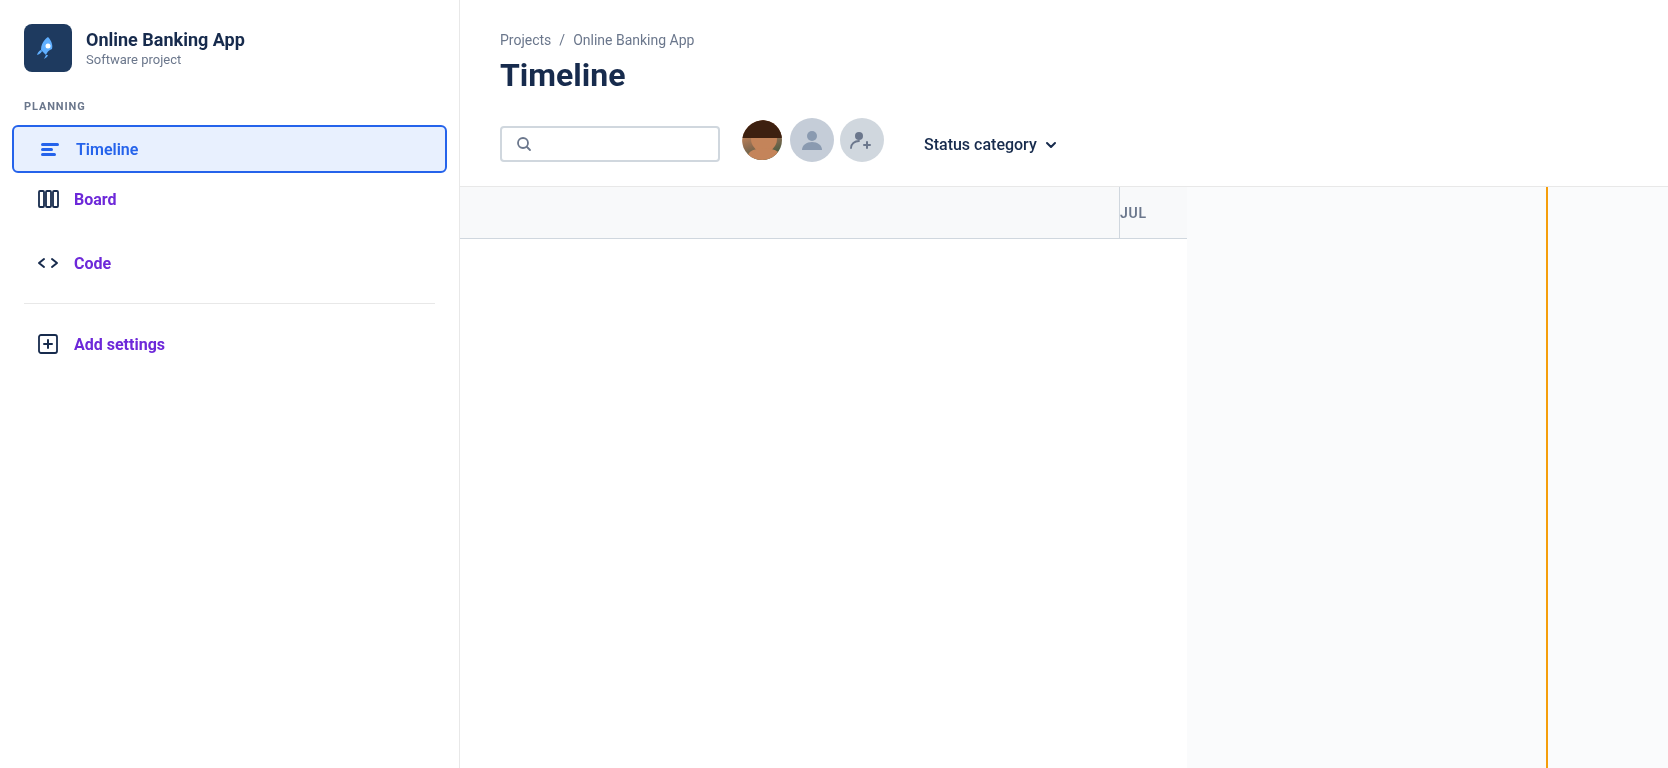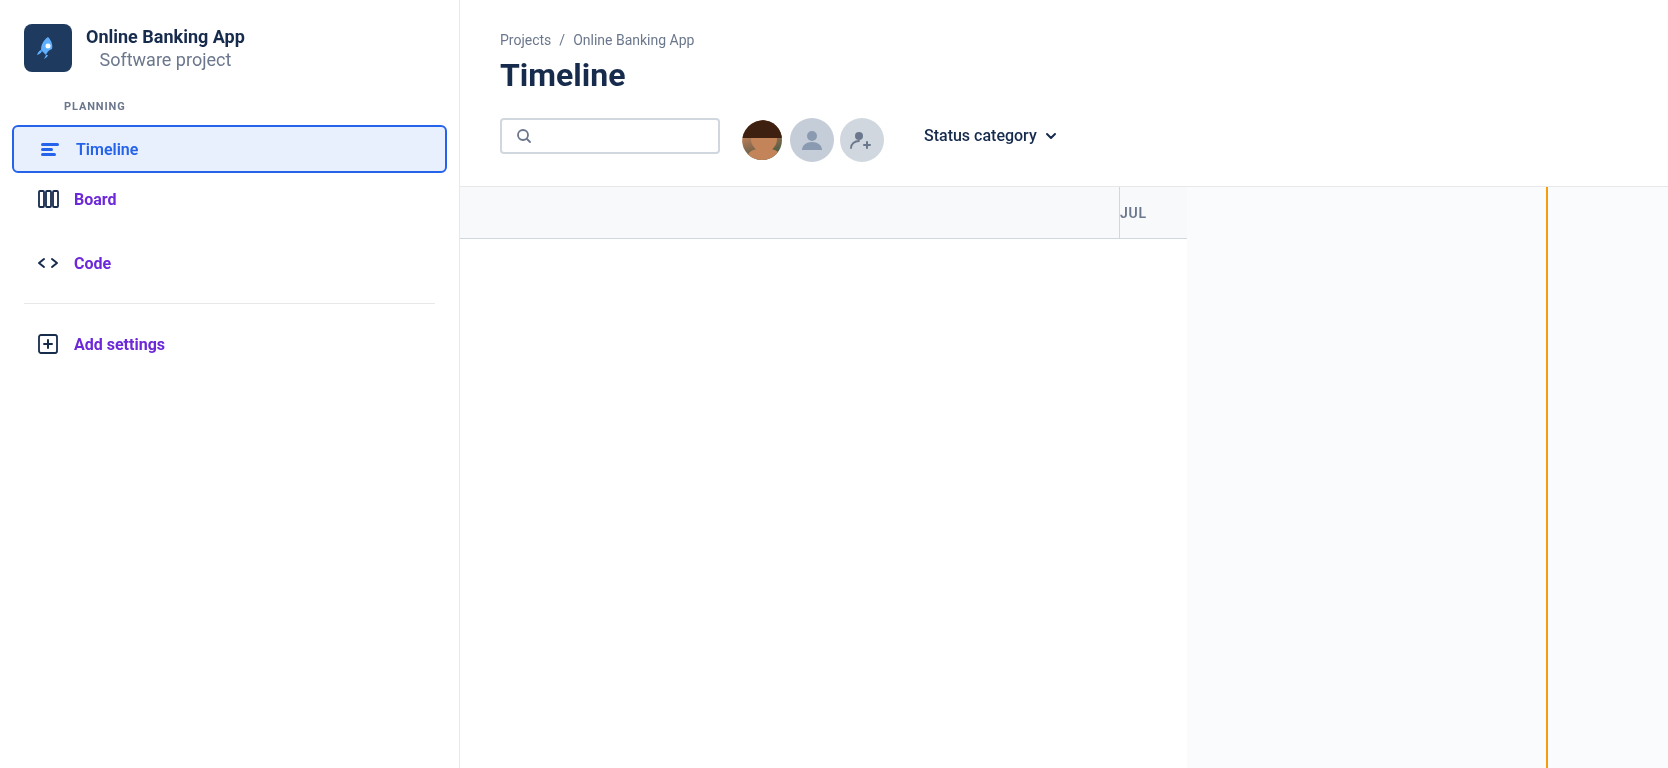--- a/index.html
+++ b/index.html
@@ -47,34 +47,32 @@
       height: 30px;
     }
 
     .project-info {}
     .project-name {
       font-size: 18px;
       font-weight: 700;
       color: #172b4d;
     }
     .project-type {
-      font-size: 18px;
+      font-size: 13px;
       color: #6b778c;
       margin-top: 2px;
-      text-align: center;
     }
 
     .section-label {
       font-size: 11px;
       font-weight: 700;
       color: #6b778c;
       letter-spacing: 0.08em;
       padding: 0 24px 10px 24px;
       text-transform: uppercase;
-      margin-left: 40px;
     }
 
     .nav-item {
       display: flex;
       align-items: center;
       gap: 14px;
       padding: 10px 24px;
       cursor: pointer;
       border-radius: 6px;
       margin: 2px 12px;
@@ -142,21 +140,21 @@
 
     .page-title {
       font-size: 32px;
       font-weight: 700;
       color: #172b4d;
       margin-bottom: 24px;
     }
 
     .toolbar {
       display: flex;
-      align-items: flex-start;
+      align-items: flex-end;
       gap: 20px;
       margin-bottom: 24px;
     }
 
     .search-box {
       display: flex;
       align-items: center;
       border: 2px solid #d0d7de;
       border-radius: 4px;
       padding: 8px 14px;

